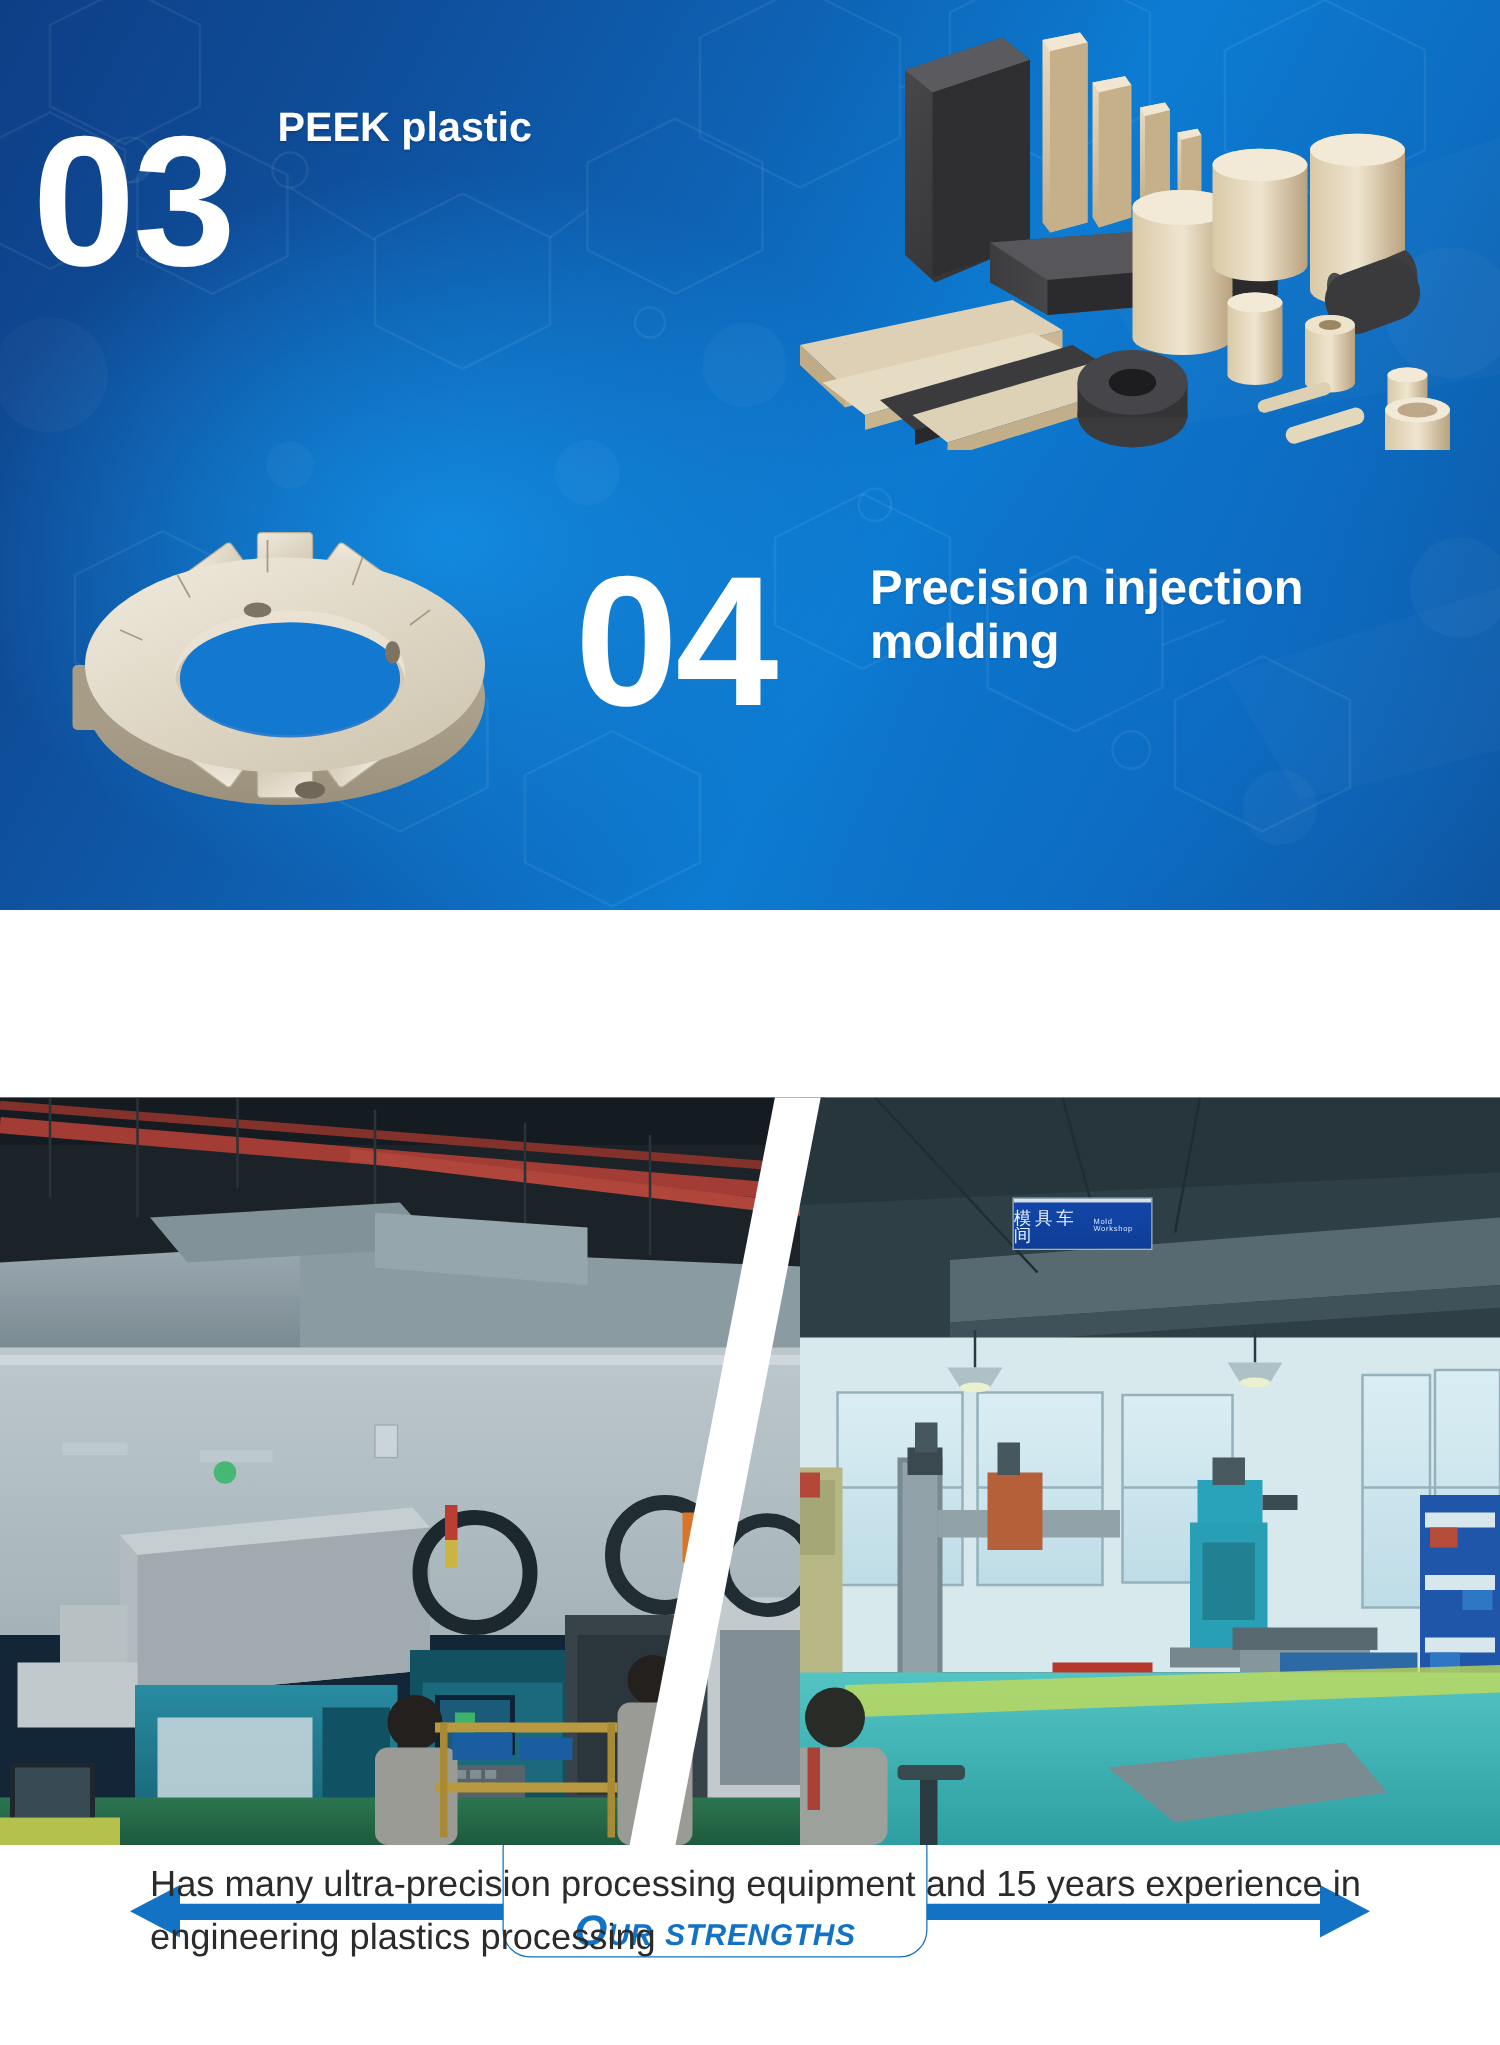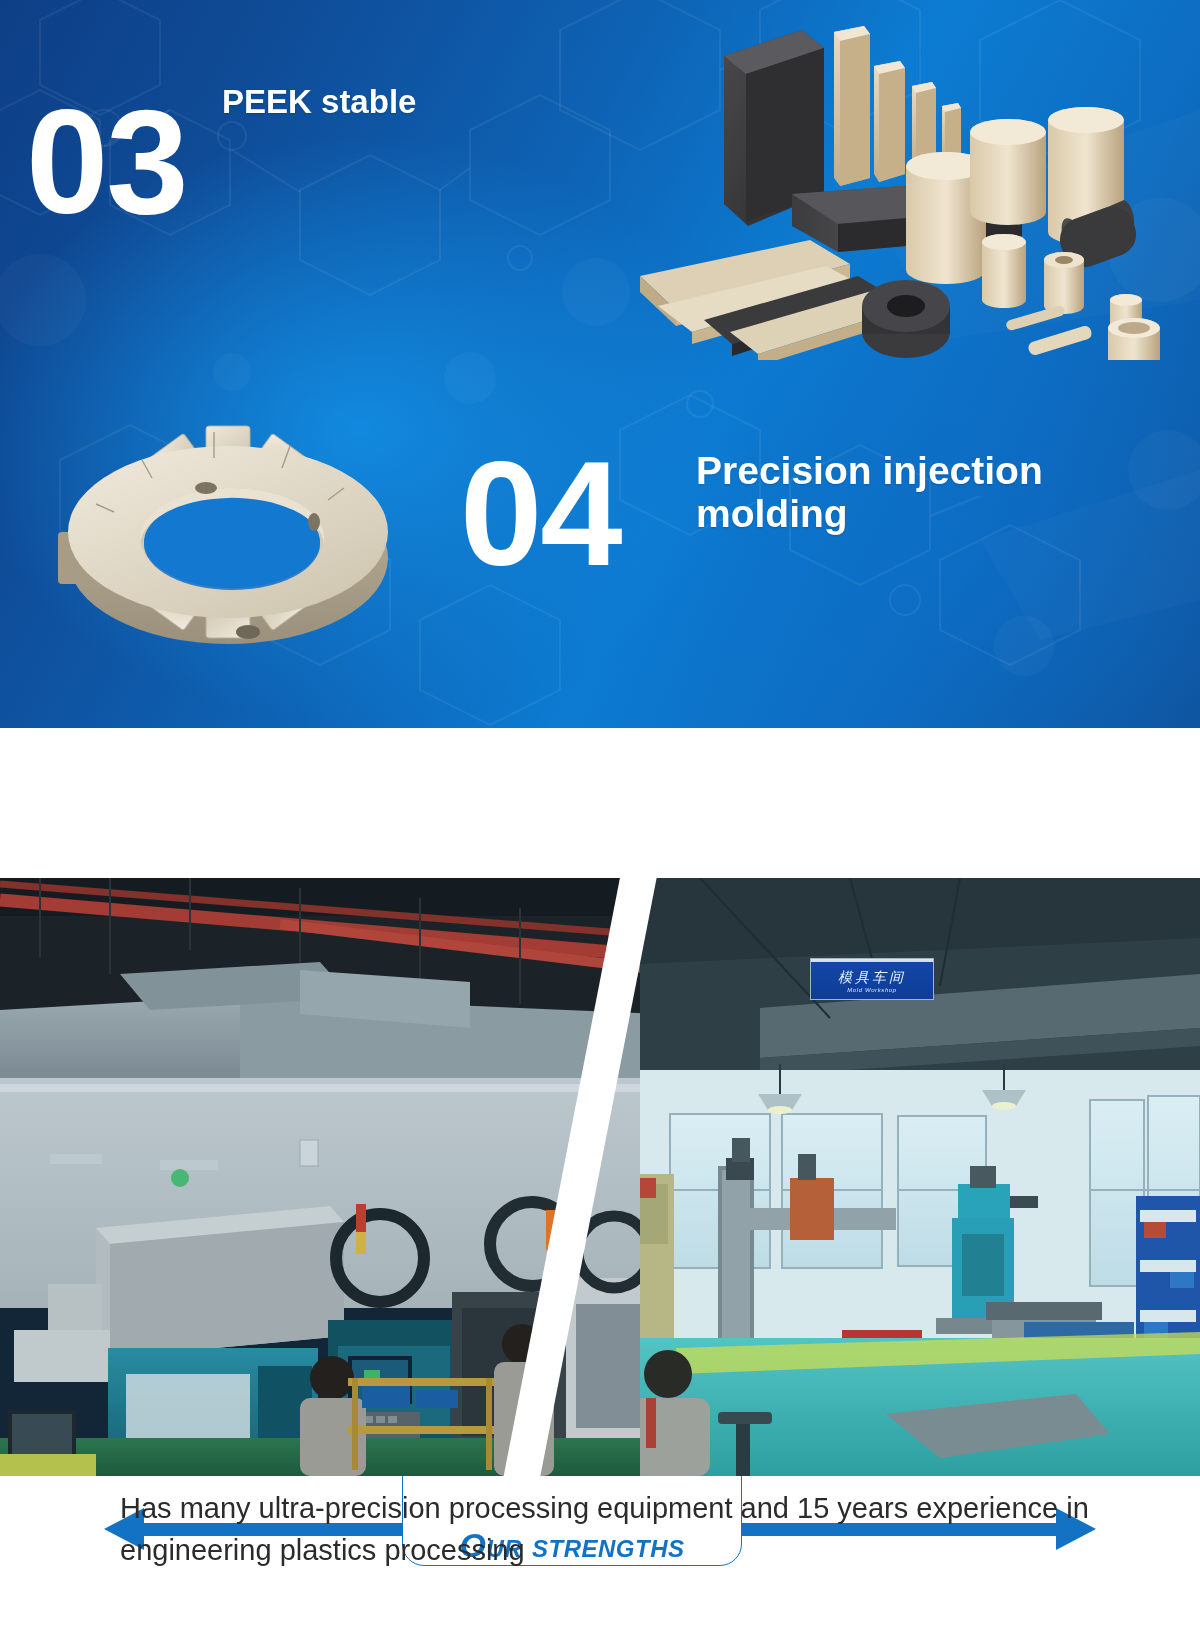--- a/index.html
+++ b/index.html
@@ -71,24 +71,24 @@
   .photo { position:absolute; top:0; height:598px; overflow:hidden; }
   #photo-left  { left:0;   width:660px; }
   #photo-right { left:640; width:560px; }
   .diag-split {
     position:absolute; left:560px; top:-40px; width:36px; height:700px;
     background:#ffffff; transform:rotate(11deg); transform-origin:center; z-index:6;
   }
 
   
   .sign {
-    position:absolute; left:810px; top:958px; width:124px; height:42px;
+    position:absolute; left:810px; top:958px; width:112px; height:42px;
     background:linear-gradient(180deg,#dfe8ee 0%, #cfdbe4 7%, #1246a8 8%, #0e3d96 100%);
     border:1px solid #9fb4c4; z-index:5;
-    display:flex; flex-direction:column; align-items:center; justify-content:center;font-style:italic;
+    display:flex; flex-direction:row; align-items:center; justify-content:center;
   }
   .sign-cn { color:#eaf2ff; font-size:14px; letter-spacing:3px; line-height:1; margin-top:5px; font-family:"DejaVu Sans", sans-serif; }
   .sign-en { color:#dce9ff; font-size:6px; letter-spacing:.6px; line-height:1; margin-top:3px; }
 
   
   .caption {
     position:absolute; left:120px; top:1487px; width:980px;
     color:#2b2b2b; font-size:29px; line-height:1.45;
   }
 </style>
@@ -135,21 +135,21 @@
       <circle cx="232" cy="372" r="19"></circle>
       <circle cx="1024" cy="646" r="30"></circle>
     </g>
     <g fill="#ffffff" fill-opacity="0.045">
       <polygon points="880,220 1200,110 1200,300 940,340"></polygon>
       <polygon points="980,540 1200,470 1200,600 1040,640"></polygon>
     </g>
   </svg>
 
   <div class="num" id="num03">03</div>
-  <div class="blk-title" id="t03">PEEK stable</div>
+  <div class="blk-title" id="t03">PEEK plastic</div>
 
   <svg style="position:absolute;left:612px;top:14px;width:580px;height:346px;" viewBox="0 0 580 346">
     <defs>
       <linearGradient id="tanA" x1="0" y1="0" x2="1" y2="1">
         <stop offset="0" stop-color="#e2d4b8"></stop>
           <stop offset="1" stop-color="#c9b governs"></stop>
       </linearGradient>
       <linearGradient id="tan1" x1="0" y1="0" x2="0" y2="1">
         <stop offset="0" stop-color="#e8dcc2"></stop>
           <stop offset="1" stop-color="#c2ac89"></stop>

